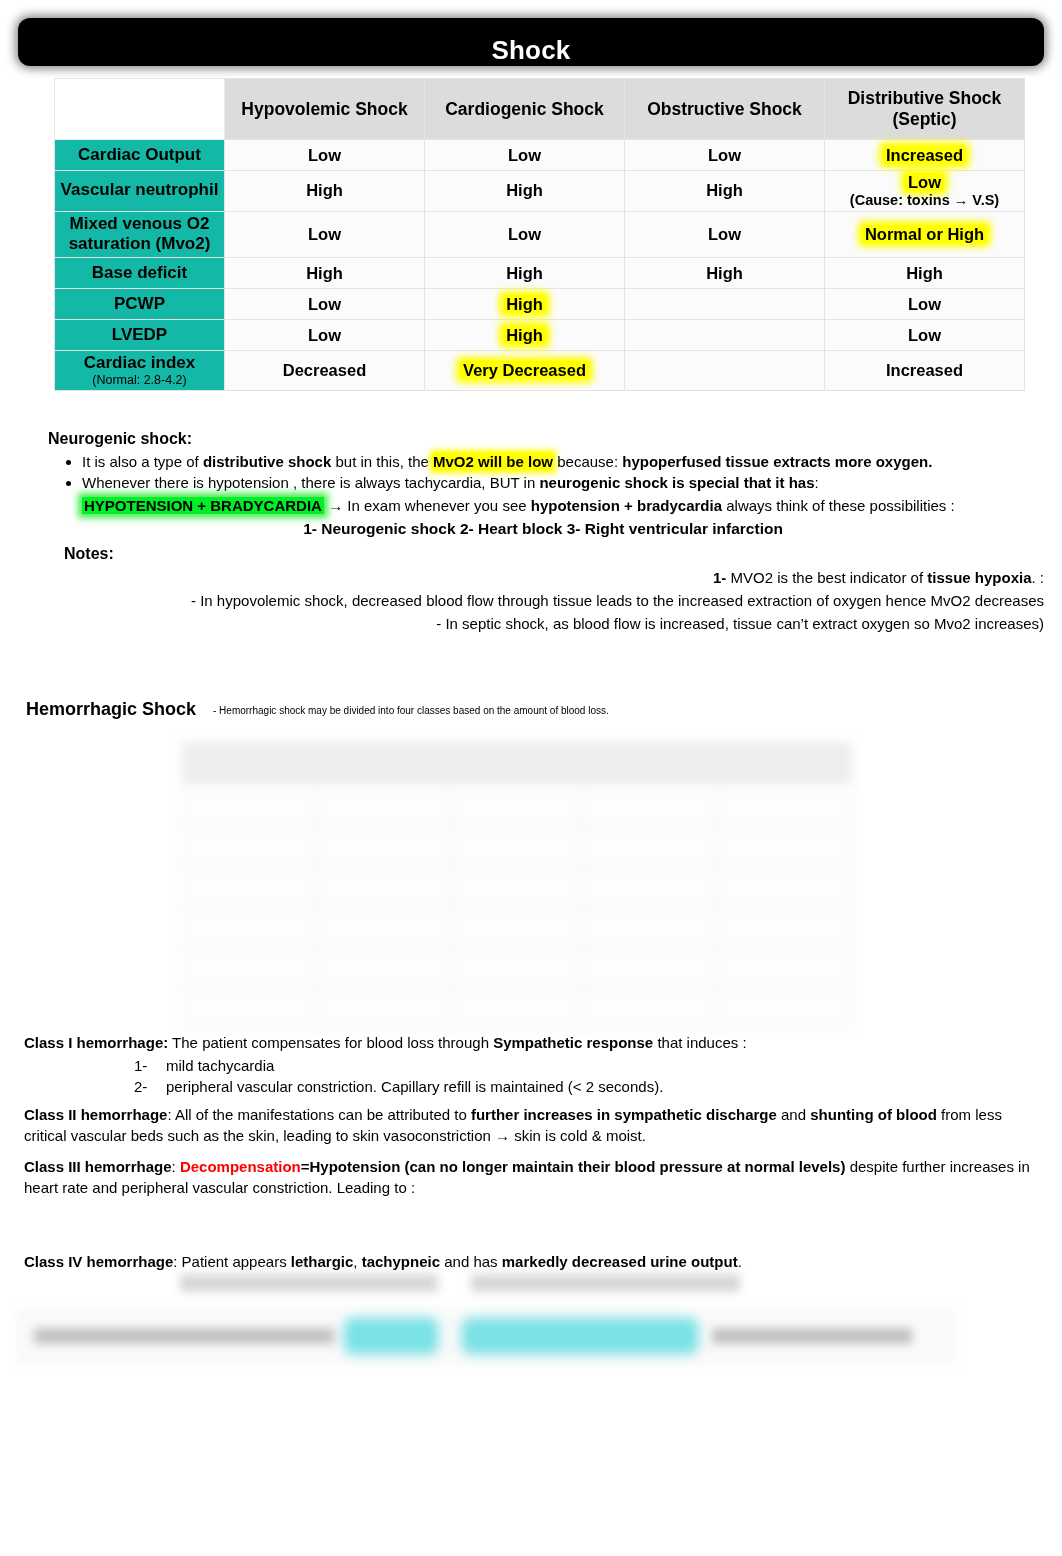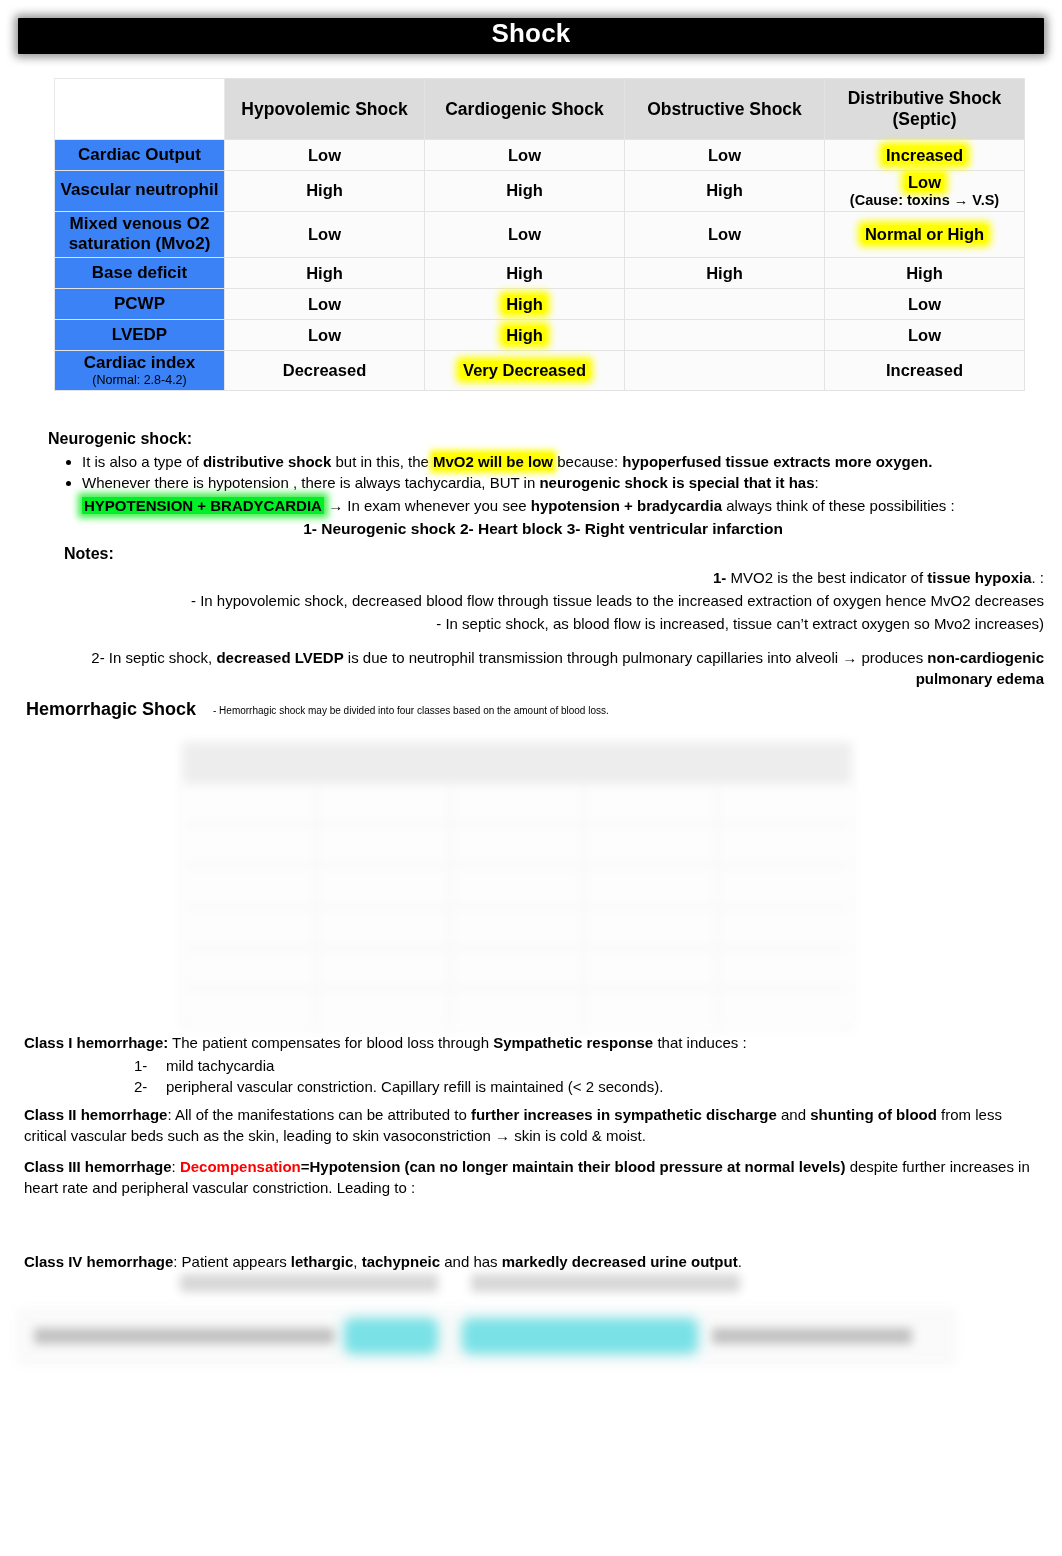--- a/index.html
+++ b/index.html
@@ -15,26 +15,26 @@
     color: #000000;
     overflow: hidden;
   }
 
   
   .title-banner {
     position: absolute;
     left: 18px;
     top: 18px;
     width: 1026px;
-    height: 36px;
+    height: 48px;
     background: #000000;
-    border-radius: 1px;
+    border-radius: 12px;
     box-shadow: 0 0 10px 3px rgba(0,0,0,0.45);
     display: flex;
-    align-items: flex-start;
+    align-items: flex-end;
     justify-content: center;
   }
   .title-banner .title-text {
     color: #ffffff;
     font-size: 26px;
     font-weight: bold;
     letter-spacing: 0.2px;
   }
 
   
@@ -52,21 +52,21 @@
     text-align: center;
     vertical-align: middle;
     font-size: 16.5px;
     font-weight: bold;
     background: #fbfbfb;
   }
   .shock-table col.c-label { width: 170px; }
   .shock-table col.c-data  { width: 200px; }
 
   .shock-table .rowlabel {
-    background: #3b82f6;
+    background: #14b8a6;
     font-size: 17px;
     line-height: 1.22;
   }
   .shock-table .rowlabel .sub {
     font-size: 12.5px;
     font-weight: normal;
     display: block;
     line-height: 1.1;
   }
   .shock-table thead th {
@@ -361,23 +361,20 @@
   <ul class="notes-list">
     <li style="margin-left:4px;">
       <b>1-</b><span> MVO2 is the best indicator of </span><b>tissue hypoxia</b><span>. :</span>
     </li>
     <li class="indent1">
       <span>- In hypovolemic shock, decreased blood flow through tissue leads to the increased extraction of oxygen hence MvO2 decreases</span>
     </li>
     <li class="indent1">
       <span>- In septic shock, as blood flow is increased, tissue can’t extract oxygen so Mvo2 increases)</span>
     </li>
-    <li style="margin-left:4px; margin-top:14px;">
-      <span>2-</span><span> In septic shock, </span><b>decreased LVEDP</b><span> is due to neutrophil transmission through pulmonary capillaries into alveoli </span><span>→</span><span> produces </span><b>non-cardiogenic pulmonary edema</b>
-    </li>
   </ul>
 </div>
 
 <div class="hemo-heading">Hemorrhagic Shock</div>
 <div class="hemo-sub">- Hemorrhagic shock may be divided into four classes based on the amount of blood loss.</div>
 
 <div class="blur-table">
   <table>
     <tbody>
         <tr>

